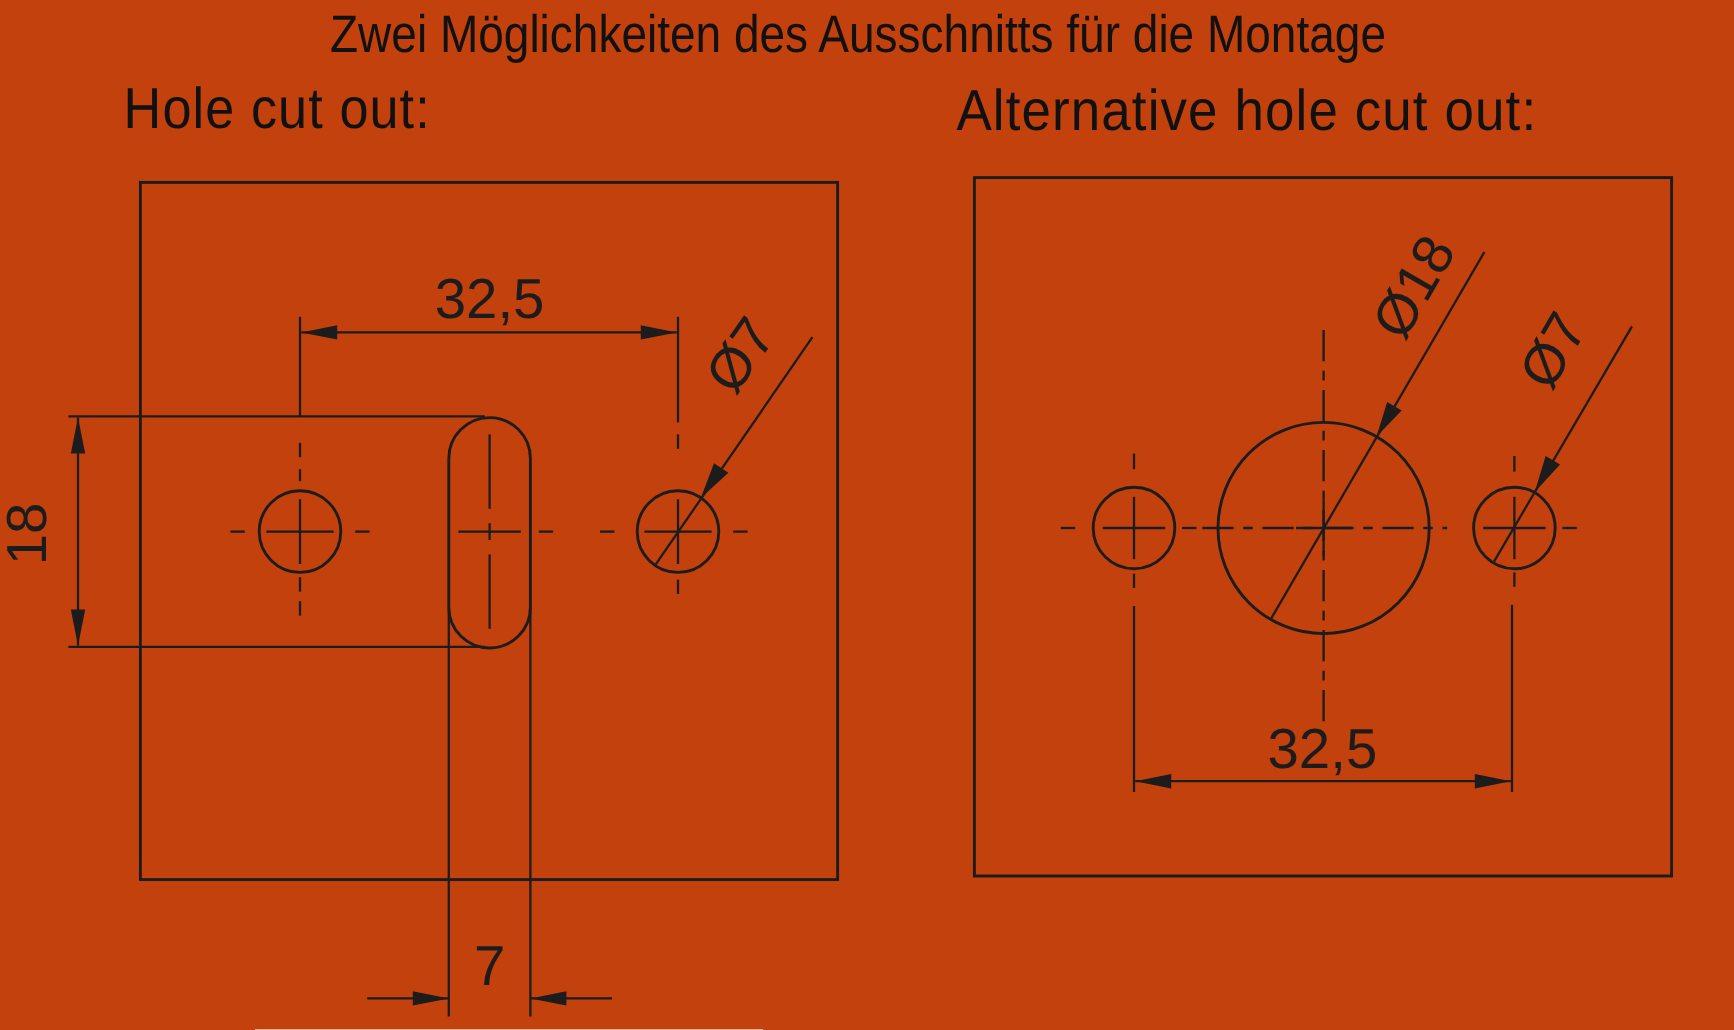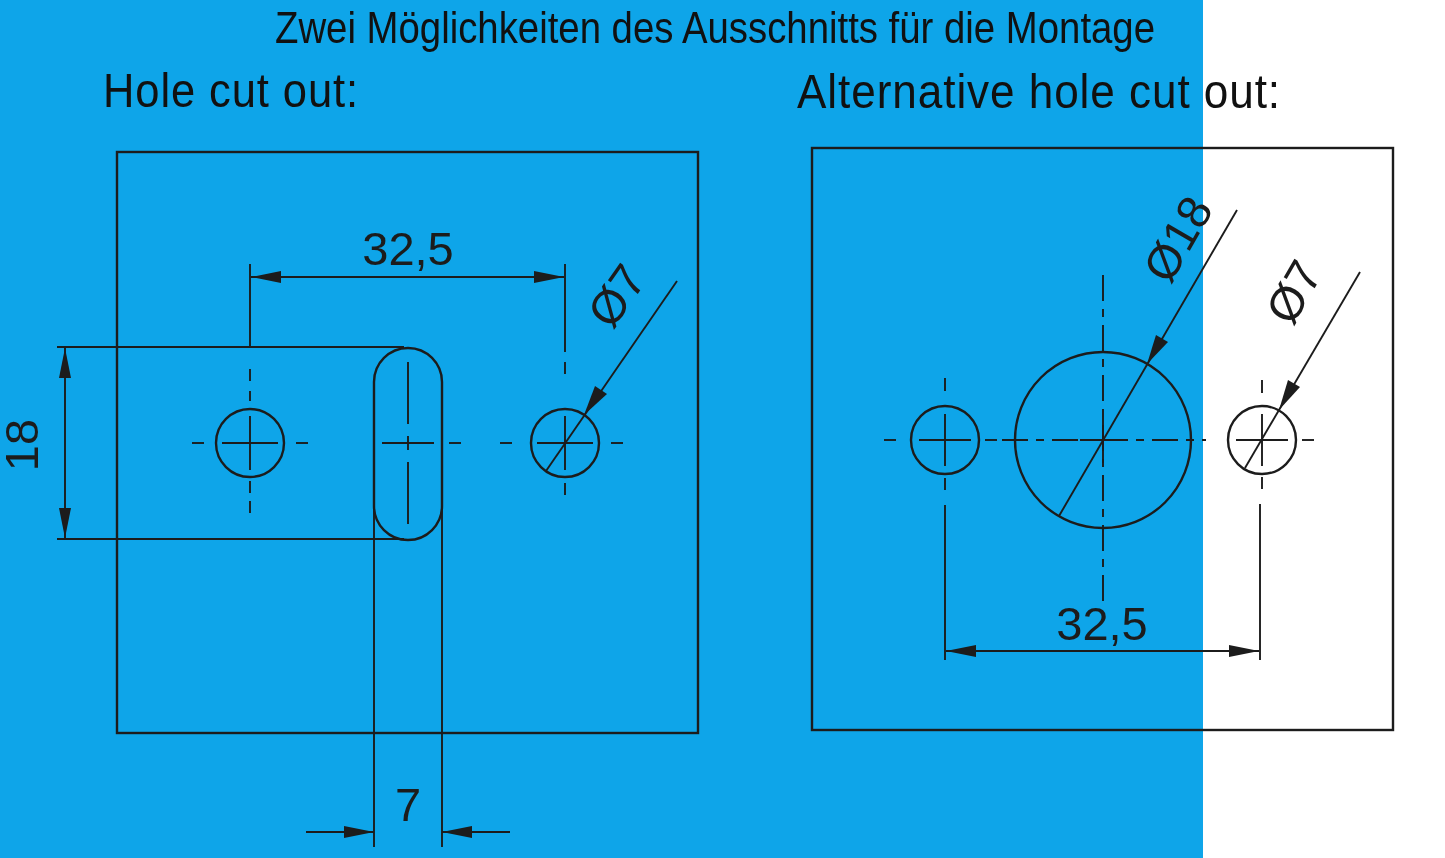--- a/index.html
+++ b/index.html
@@ -6,23 +6,23 @@
     margin: 0;
     padding: 0;
     background: #ffffff;
     width: 1445px;
     height: 858px;
     overflow: hidden;
     font-family: "Liberation Sans", sans-serif;
   }
   .stage {
     position: relative;
-    width: 1203px;
+    width: 1445px;
     height: 858px;
-    background: #0ea5e9;
+    background: #c2410c;
   }
   svg { position: absolute; left: 0; top: 0; }
   .outline    { fill: none; stroke: #1c1c1c; stroke-width: 2.4; }
   .thin       { fill: none; stroke: #1c1c1c; stroke-width: 1.9; }
   .arrow      { fill: #1c1c1c; stroke: none; }
   .dimtext    { fill: #1c1c1c; font-size: 47px; font-family: "Liberation Sans", sans-serif; }
   .headtext   { fill: #111111; font-size: 48px; letter-spacing: 1px; font-family: "Liberation Sans", sans-serif; }
   .titletext  { fill: #111111; font-size: 44px; font-family: "Liberation Sans", sans-serif; }
 </style>
 </head>

